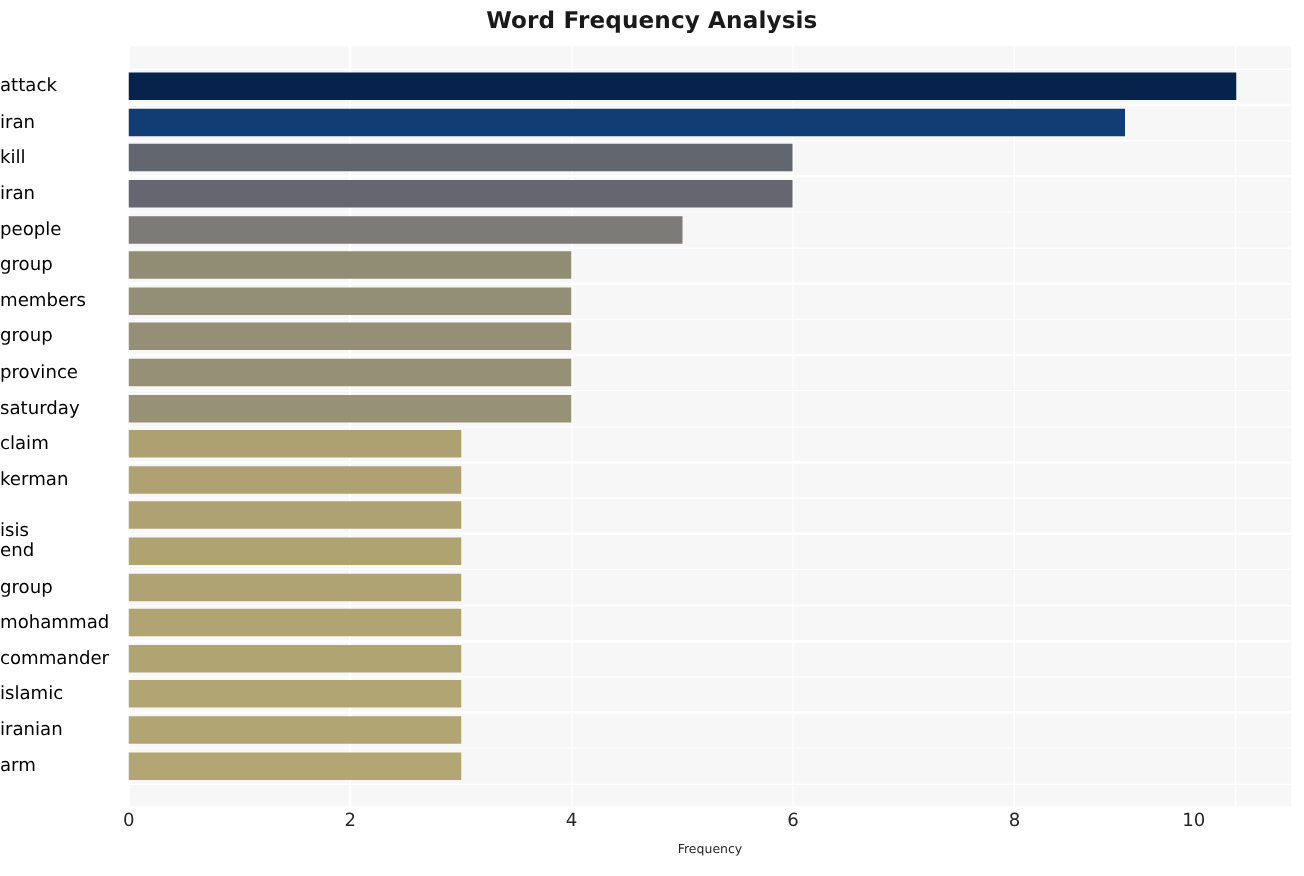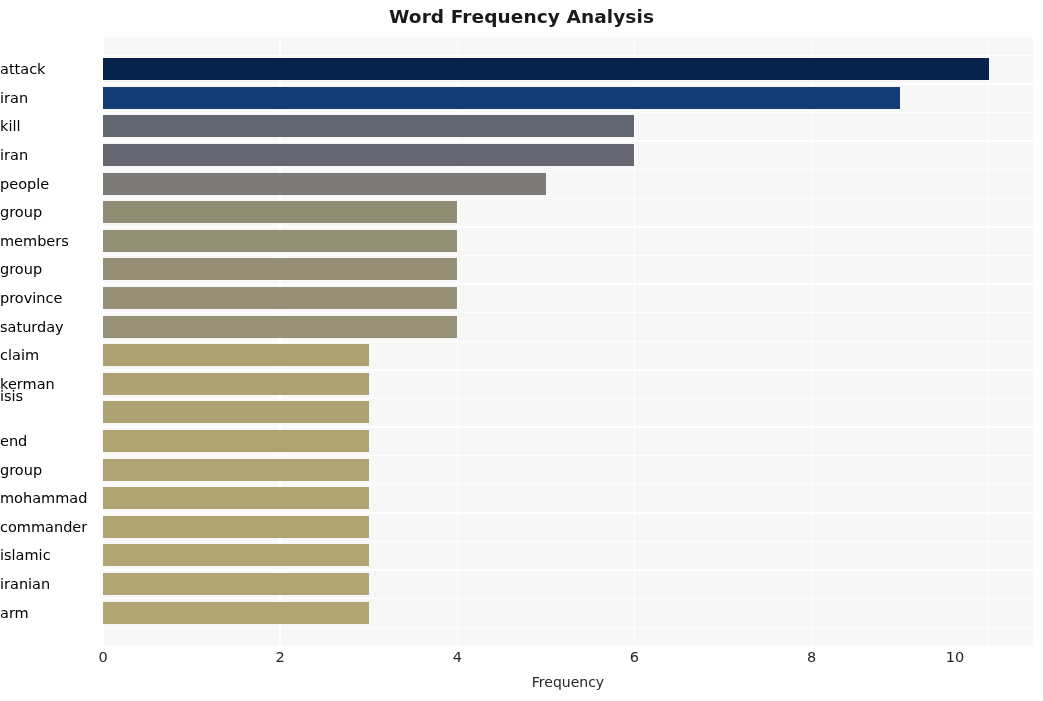--- a/index.html
+++ b/index.html
@@ -93,21 +93,21 @@
     text-align: center;
     font-size: 14.5px;
     color: #262626;
   }
   #x-axis-title {
     position: absolute;
     left: 103px;
     top: 674px;
     width: 930px;
     text-align: center;
-    font-size: 14px;
+    font-size: 10px;
     color: #262626;
   }
 </style>
 </head>
 <body>
 
 <div id="chart-root">
 
   <div id="chart-title">Word Frequency Analysis</div>
 
@@ -167,21 +167,21 @@
       <div class="y-tick-label" style="top: 81.3594px;">kill</div>
       <div class="y-tick-label" style="top: 109.958px;">iran</div>
       <div class="y-tick-label" style="top: 138.556px; padding-left: 28px;">people</div>
       <div class="y-tick-label" style="top: 167.154px;">group</div>
       <div class="y-tick-label" style="top: 195.753px;">members</div>
       <div class="y-tick-label" style="top: 224.351px; margin-left: 28px;">group</div>
       <div class="y-tick-label" style="top: 252.949px;">province</div>
       <div class="y-tick-label" style="top: 281.548px;">saturday</div>
       <div class="y-tick-label" style="top: 310.146px;">claim</div>
       <div class="y-tick-label" style="top: 338.744px;">kerman</div>
-      <div class="y-tick-label" style="top: 351px;">isis</div>
+      <div class="y-tick-label" style="top: 380px;">isis</div>
       <div class="y-tick-label" style="top: 395.941px;">end</div>
       <div class="y-tick-label" style="top: 424.539px;">group</div>
       <div class="y-tick-label" style="top: 453.137px;">mohammad</div>
       <div class="y-tick-label" style="top: 481.736px; padding-left: 35px;">commander</div>
       <div class="y-tick-label" style="top: 510.334px;">islamic</div>
       <div class="y-tick-label" style="top: 538.932px;">iranian</div>
       <div class="y-tick-label" style="top: 567.531px;">arm</div>
     </div>
 
   <div id="x-axis">

